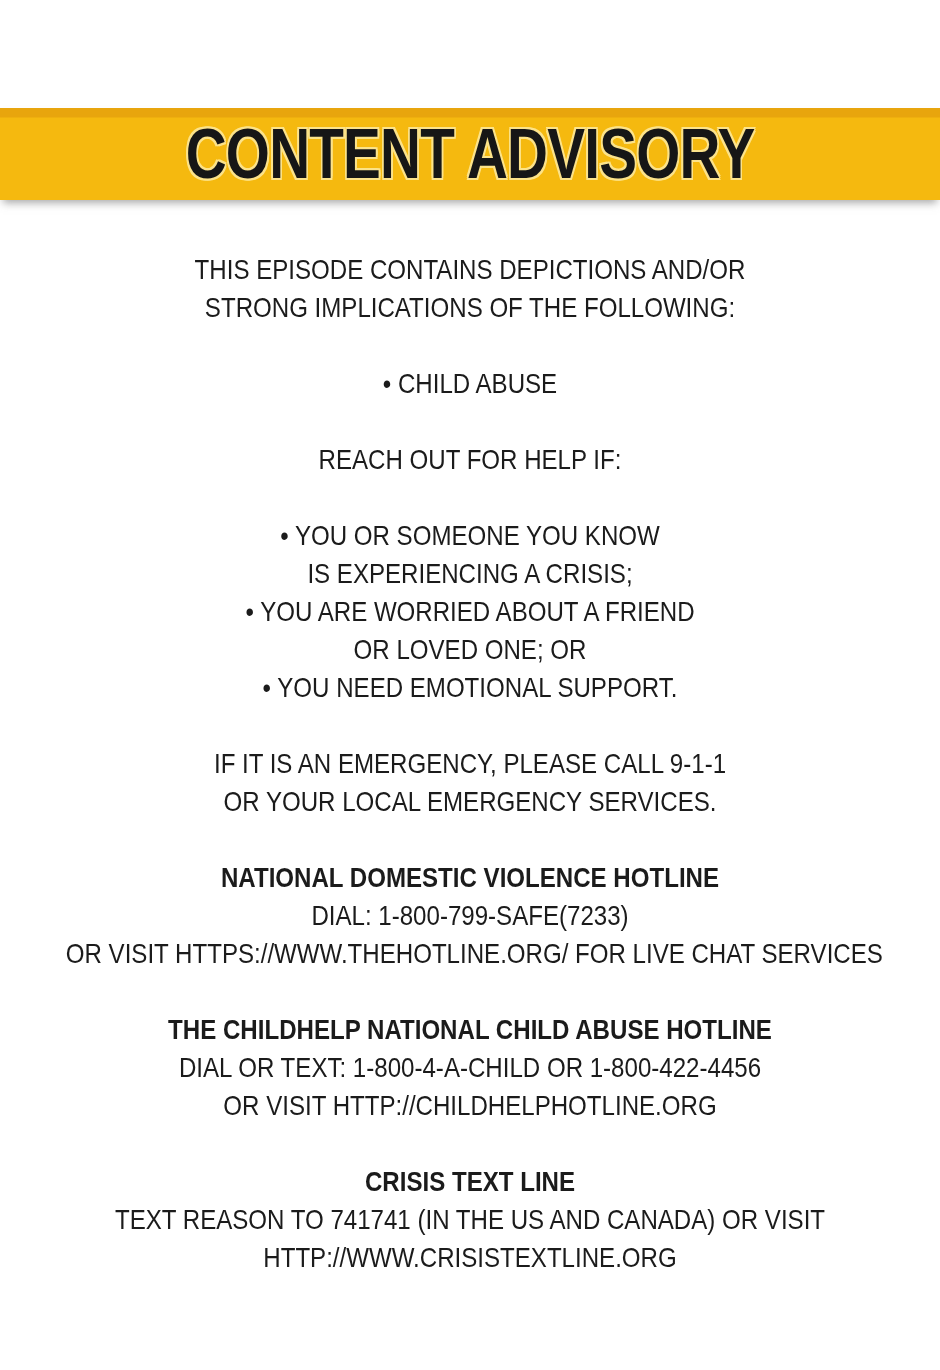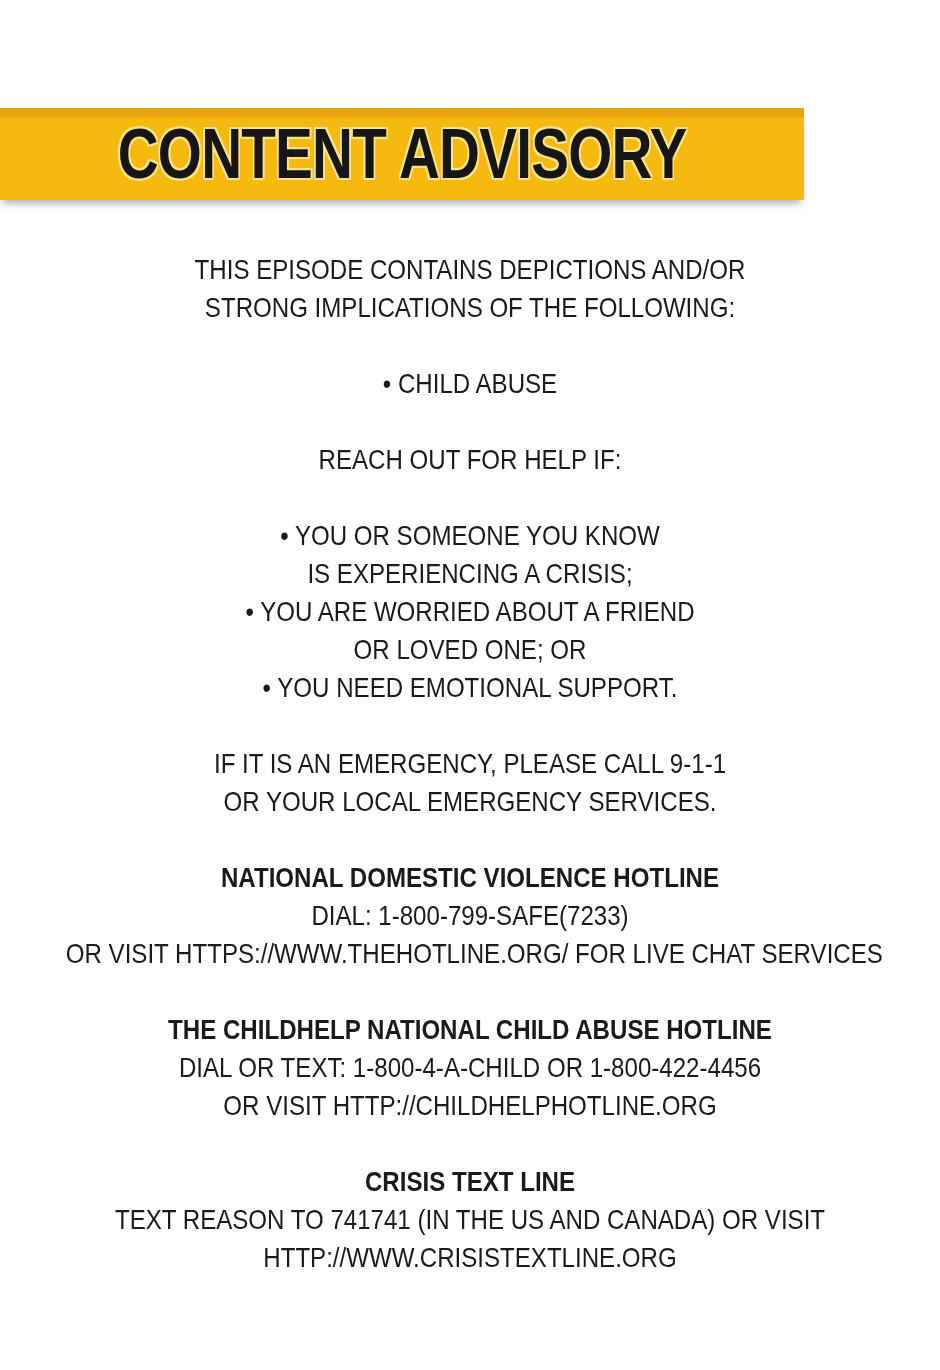--- a/index.html
+++ b/index.html
@@ -12,21 +12,21 @@
     width: 940px;
     height: 1370px;
     background: #ffffff;
     overflow: hidden;
     font-family: "Liberation Sans", sans-serif;
   }
   .banner {
     position: absolute;
     top: 108px;
     left: 0;
-    width: 804px;
+    width: 940px;
     height: 92px;
     background: linear-gradient(180deg, #E8A50D 0px, #E8A50D 9px, #F5B90F 10px, #F5B90F 100%);
     box-shadow: 0 6px 8px -3px rgba(100,100,100,0.55);
     text-align: center;
   }
   .banner-title {
     display: inline-block;
     line-height: 92px;
     font-size: 70px;
     font-weight: bold;

